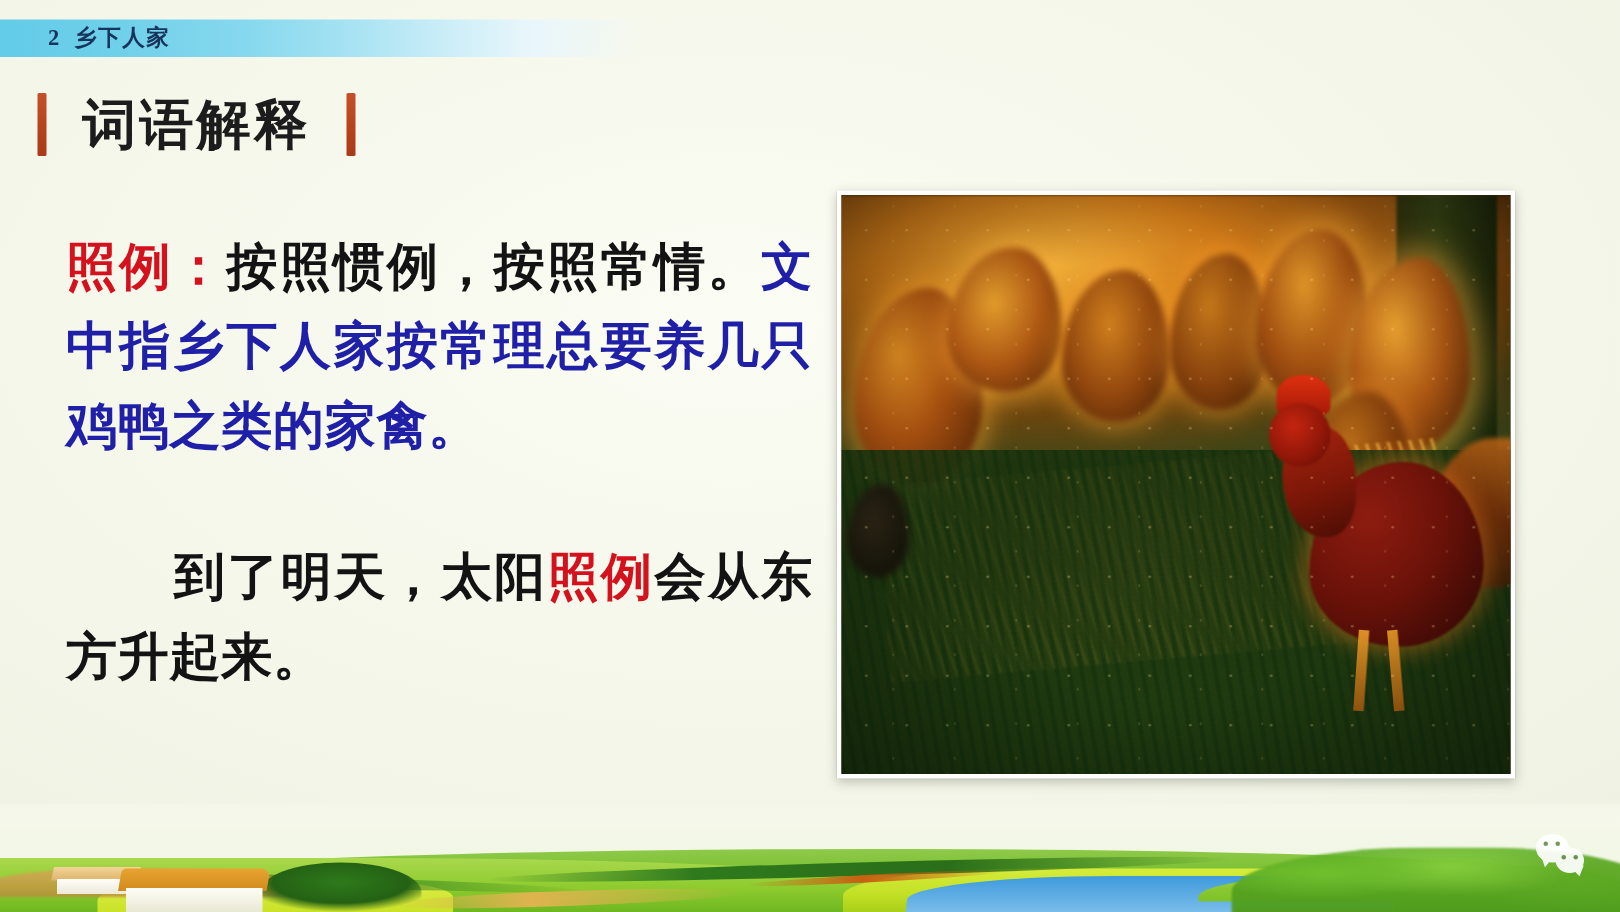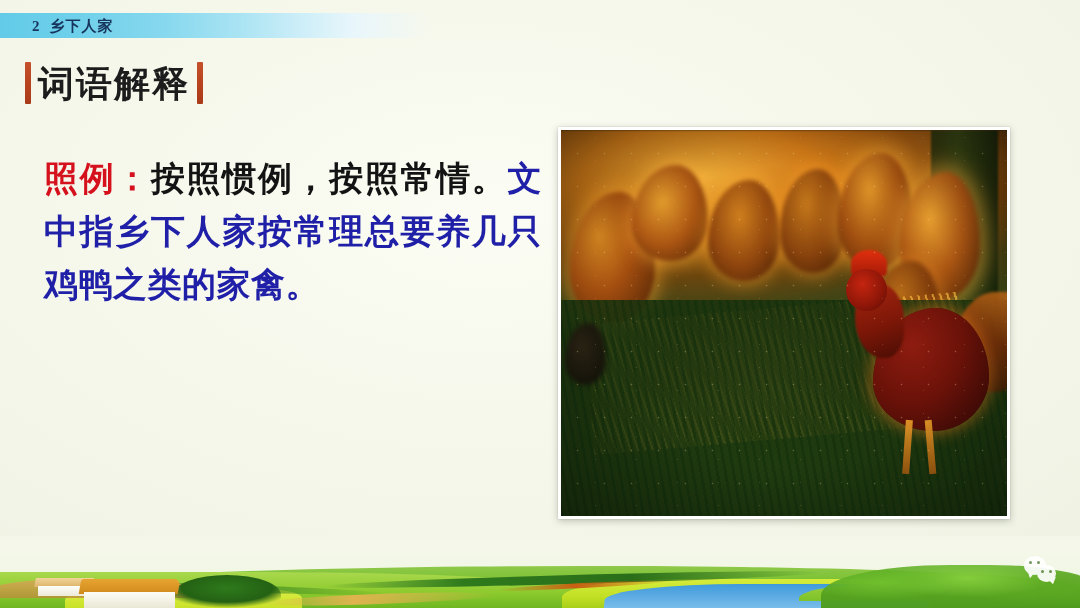--- a/index.html
+++ b/index.html
@@ -63,21 +63,21 @@
     background:linear-gradient(180deg,#c4502c 0%, #b8431f 50%, #a93b19 100%);
     border-radius:1px;
     flex:none;
   }
   .section-title {
     font-family:"DejaVu Serif", serif;
     font-size:36px;
     font-weight:700;
     color:#1c1c1c;
     letter-spacing:2px;
-    padding:0 7px;
+    padding:0 24px;
     line-height:42px;
     white-space:nowrap;
   }
 
   
   .text-col {
     position:absolute;
     left:44px; top:152px;
     width:498px;
   }
@@ -450,20 +450,23 @@
   <span class="section-title">词语解释</span>
   <span class="tbar"></span>
 </div>
 
 <div class="text-col">
 
   <p class="para para-def">
     <span class="t-red">照例：</span><span class="t-black">按照惯例，按照常情。</span><span class="t-blue">文中指乡下人家按常理总要养几只鸡鸭之类的家禽。</span>
   </p>
 
+  <p class="para para-example">
+    <span class="t-black">到了明天，太阳</span><span class="t-red">照</span><span class="t-red">例</span><span class="t-black">会从东方升起来。</span>
+  </p>
 
 </div>
 
 <div class="photo-frame">
   <div class="photo">
     <div class="ph-ground"></div>
     <div class="ph-sunband"></div>
     <div class="ph-trunk"></div>
     <div class="hen h1"></div>
     <div class="hen h2"></div>

